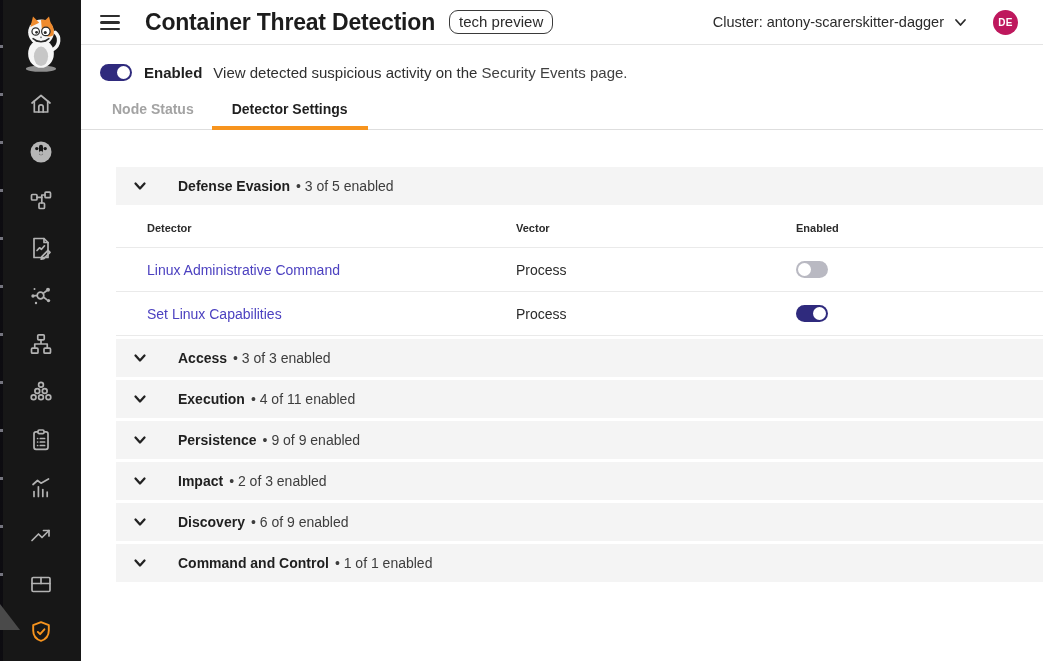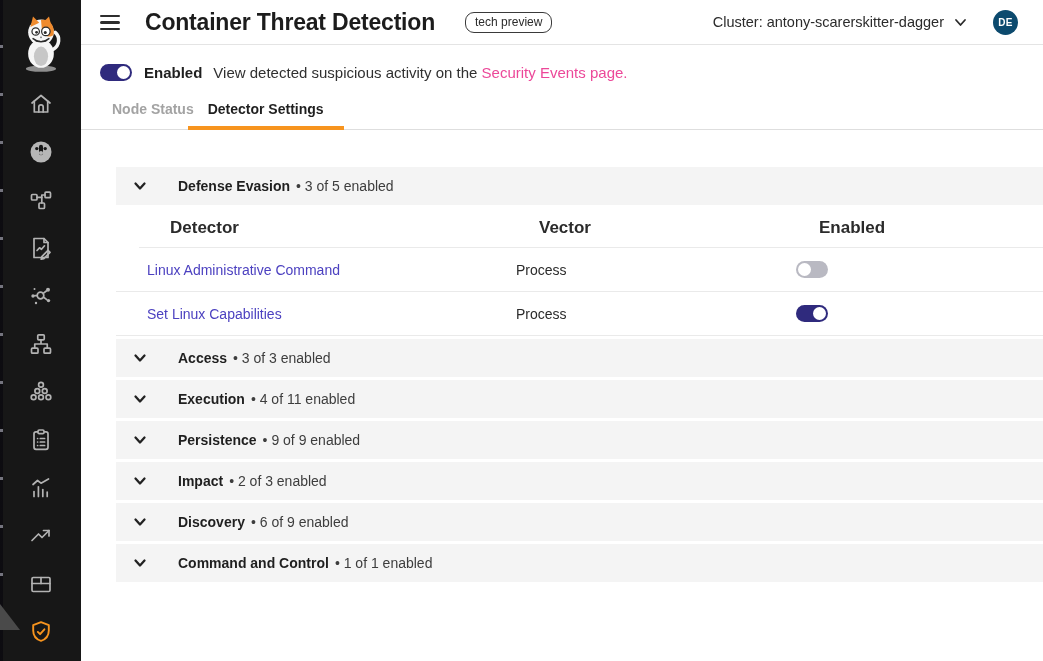--- a/index.html
+++ b/index.html
@@ -20,57 +20,57 @@
   .fold-corner { position:absolute; left:0; top:604px; }
 
   
   .main { flex:1; display:flex; flex-direction:column; background:#fff; }
 
   .topbar { height:45px; display:flex; align-items:center; padding:0 25px 0 19px;
     border-bottom:1px solid #e4e4e4; background:#fff; }
   .hamburger { width:22px; height:22px; margin-right:23px; cursor:pointer; flex:0 0 auto; }
   .hamburger span { display:block; width:20px; height:2.4px; background:#2d2d2d; border-radius:2px; margin:4px 0; }
   .page-title { font-size:23px; font-weight:bold; color:#1c1c1c; letter-spacing:-0.2px; white-space:nowrap; }
-  .badge { margin-left:30px; font-size:12px; color:#2b2b2b; border:1px solid #3a3a3a;
+  .badge { margin-left:14px; font-size:15px; color:#2b2b2b; border:1px solid #3a3a3a;
     border-radius:9px; padding:2px 9px 3px; white-space:nowrap; }
   .topbar-spacer { flex:1; }
   .cluster { display:flex; align-items:center; cursor:pointer; }
   .cluster-label { font-size:14.5px; color:#2b2b2b; }
   .cluster svg { margin-left:10px; }
-  .avatar { margin-left:26px; width:25px; height:25px; border-radius:50%; background:#0c4a6e;
+  .avatar { margin-left:26px; width:25px; height:25px; border-radius:50%; background:#be185d;
     color:#fff; font-size:10px; font-weight:bold; display:flex; align-items:center; justify-content:center;
     cursor:pointer; letter-spacing:.3px; }
 
   .subheader { padding:16px 0 0 19px; background:#fff; }
   .toggle-row { height:22px; display:flex; align-items:center; }
   .toggle { width:32px; height:17px; border-radius:9px; background:#b9b9c2; position:relative; cursor:pointer; flex:0 0 auto; }
   .toggle::after { content:""; position:absolute; width:13px; height:13px; border-radius:50%; background:#fff; top:2px; left:2px; }
   .toggle.on { background:#2f2a7d; }
   .toggle.on::after { left:17px; }
   .toggle-label { margin-left:12px; font-size:15px; font-weight:bold; color:#1f1f1f; }
   .toggle-desc { margin-left:11px; font-size:15px; color:#303030; }
-  .events-link { color:#ec4899; text-decoration:none; cursor:pointer; }
-
-  .tabbar { margin-top:18px; display:flex; gap:14px; padding-left:31px; border-bottom:1px solid #dedede; margin-left:-19px; }
+  .events-link { color:#404040; text-decoration:none; cursor:pointer; }
+
+  .tabbar { margin-top:18px; display:flex; gap:38px; padding-left:31px; border-bottom:1px solid #dedede; margin-left:-19px; }
   .tab { font-size:14px; font-weight:bold; color:#a3a3a3; padding-bottom:12px; position:relative; cursor:pointer; white-space:nowrap; }
   .tab.active { color:#1f1f1f; }
   .tab.active::after { content:""; position:absolute; left:-20px; right:-20px; bottom:-1px; height:4px; background:#f7941e; }
 
   
   .content { padding-top:37px;padding-left:35px; }
   .srow { height:38px; background:#f4f4f4; margin-bottom:3px; display:flex; align-items:center; cursor:pointer; }
   .chev-wrap { width:14px; height:14px; margin-left:17px; flex:0 0 auto; display:flex; }
   .srow.expanded .chev-wrap svg { transform:rotate(180deg); }
   .s-label { margin-left:31px; font-size:14px; font-weight:bold; color:#1f1f1f; white-space:nowrap; }
   .s-count { margin-left:6px; font-size:14px; color:#3d3d3d; white-space:nowrap; }
 
   .dtable { background:#fff; margin-bottom:3px; }
   .trow { display:grid; grid-template-columns:369px 280px 1fr; padding-left:31px; align-items:center;
     border-bottom:1px solid #eaeaea; }
-  .thead-row { height:40px; font-size:17px; font-weight:bold; color:#2b2b2b;margin-left:23px; }
+  .thead-row { height:40px; font-size:11px; font-weight:bold; color:#2b2b2b; }
   .tbody-row { height:44px; font-size:14px; color:#2b2b2b; }
   .detector-link { color:#4c41c0; text-decoration:none; cursor:pointer;text-align:center; }
 </style>
 </head>
 <body>
 
 <div class="app">
 
   <div class="sidebar">
     <div class="edge-strip"></div>

